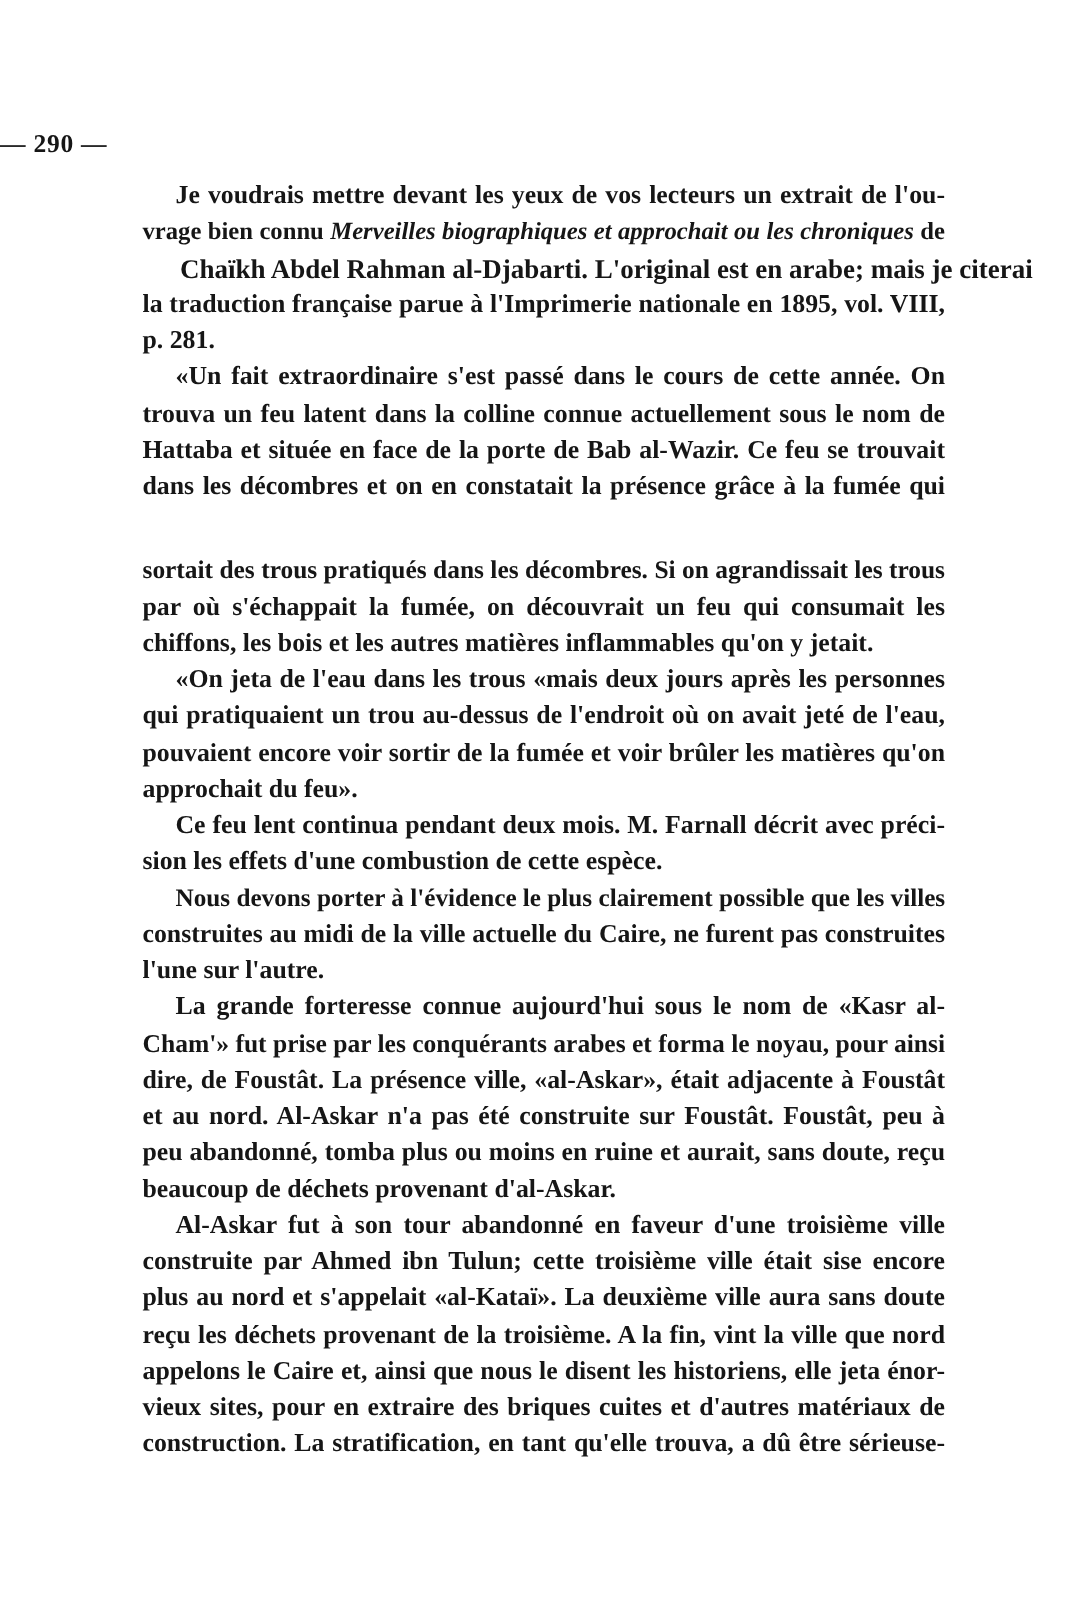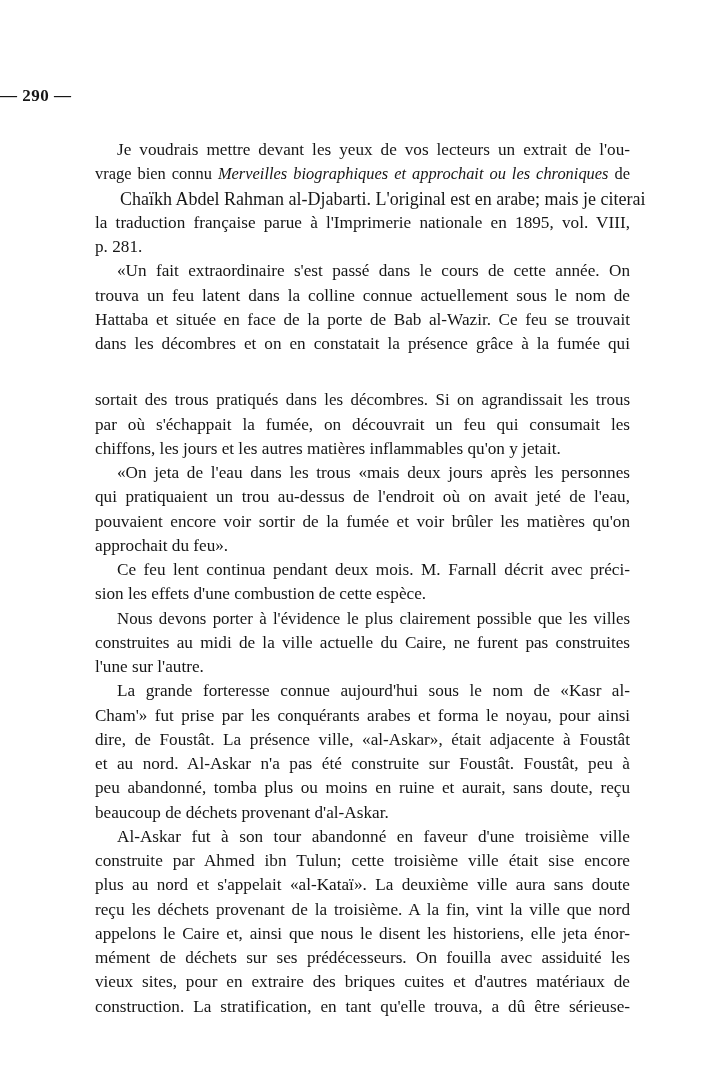--- a/index.html
+++ b/index.html
@@ -7,22 +7,22 @@
   .page {
     position: absolute; left: 0; top: 0; width: 720px; height: 1082px;
     background: #ffffff; color: #161616;
     font-family: "Liberation Serif", "DejaVu Serif", serif;
   }
   .page-number {
     position: absolute; top: 86px; left: 0; width: 720px; text-align: left;
     font-size: 17px; font-weight: bold; letter-spacing: 0.5px;
   }
   .body-text {
-    position: absolute; left: 95px; top: 138px; width: 535px;
-    font-size: 17.2px; font-weight: normal;
+    position: absolute; left: 95px; top: 118px; width: 535px;
+    font-size: 17.2px; font-weight: bold;
   }
   .line {
     height: 24.25px; line-height: 24.25px; white-space: nowrap;
     text-align: justify; text-align-last: justify; overflow: visible;
   }
   .line.last { text-align-last: left; }
   .line.indent { padding-left: 22px; }
   .it { font-style: italic; }
 </style>
 </head>
@@ -35,38 +35,37 @@
       <div class="line" style="font-size: 16.44px;"><span>vrage bien connu </span><span class="it">Merveilles biographiques et approchait ou les chroniques</span><span> de</span></div>
       <div class="line" style="font-size: 18px; margin-left: 25px;">Chaïkh Abdel Rahman al-Djabarti. L'original est en arabe; mais je citerai</div>
       <div class="line">la traduction française parue à l'Imprimerie nationale en 1895, vol. VIII,</div>
       <div class="line last">p. 281.</div>
       <div class="line indent">«Un fait extraordinaire s'est passé dans le cours de cette année. On</div>
       <div class="line">trouva un feu latent dans la colline connue actuellement sous le nom de</div>
       <div class="line">Hattaba et située en face de la porte de Bab al-Wazir. Ce feu se trouvait</div>
       <div class="line">dans les décombres et on en constatait la présence grâce à la fumée qui</div>
       <div class="line" style="font-size: 16.96px; margin-top: 32px;">sortait des trous pratiqués dans les décombres. Si on agrandissait les trous</div>
       <div class="line">par où s'échappait la fumée, on découvrait un feu qui consumait les</div>
-      <div class="line last">chiffons, les jours et les autres matières inflammables qu'on y jetait.</div>
+      <div class="line last">chiffons, les bois et les autres matières inflammables qu'on y jetait.</div>
       <div class="line indent">«On jeta de l'eau dans les trous «mais deux jours après les personnes</div>
       <div class="line">qui pratiquaient un trou au-dessus de l'endroit où on avait jeté de l'eau,</div>
       <div class="line">pouvaient encore voir sortir de la fumée et voir brûler les matières qu'on</div>
       <div class="line last">approchait du feu».</div>
       <div class="line indent">Ce feu lent continua pendant deux mois. M. Farnall décrit avec préci-</div>
       <div class="line last">sion les effets d'une combustion de cette espèce.</div>
       <div class="line indent" style="font-size: 16.81px;">Nous devons porter à l'évidence le plus clairement possible que les villes</div>
       <div class="line">construites au midi de la ville actuelle du Caire, ne furent pas construites</div>
       <div class="line last">l'une sur l'autre.</div>
       <div class="line indent">La grande forteresse connue aujourd'hui sous le nom de «Kasr al-</div>
       <div class="line" style="font-size: 17.03px;">Cham'» fut prise par les conquérants arabes et forma le noyau, pour ainsi</div>
       <div class="line">dire, de Foustât. La présence ville, «al-Askar», était adjacente à Foustât</div>
       <div class="line">et au nord. Al-Askar n'a pas été construite sur Foustât. Foustât, peu à</div>
       <div class="line">peu abandonné, tomba plus ou moins en ruine et aurait, sans doute, reçu</div>
       <div class="line last">beaucoup de déchets provenant d'al-Askar.</div>
       <div class="line indent">Al-Askar fut à son tour abandonné en faveur d'une troisième ville</div>
       <div class="line">construite par Ahmed ibn Tulun; cette troisième ville était sise encore</div>
       <div class="line">plus au nord et s'appelait «al-Kataï». La deuxième ville aura sans doute</div>
       <div class="line">reçu les déchets provenant de la troisième. A la fin, vint la ville que nord</div>
       <div class="line">appelons le Caire et, ainsi que nous le disent les historiens, elle jeta énor-</div>
-      <div class="line">mément de déchets sur ses prédécesseurs. On fouilla avec assiduité les</div>
       <div class="line">vieux sites, pour en extraire des briques cuites et d'autres matériaux de</div>
       <div class="line">construction. La stratification, en tant qu'elle trouva, a dû être sérieuse-</div>
     </div>
 </div>
 
 </body></html>

